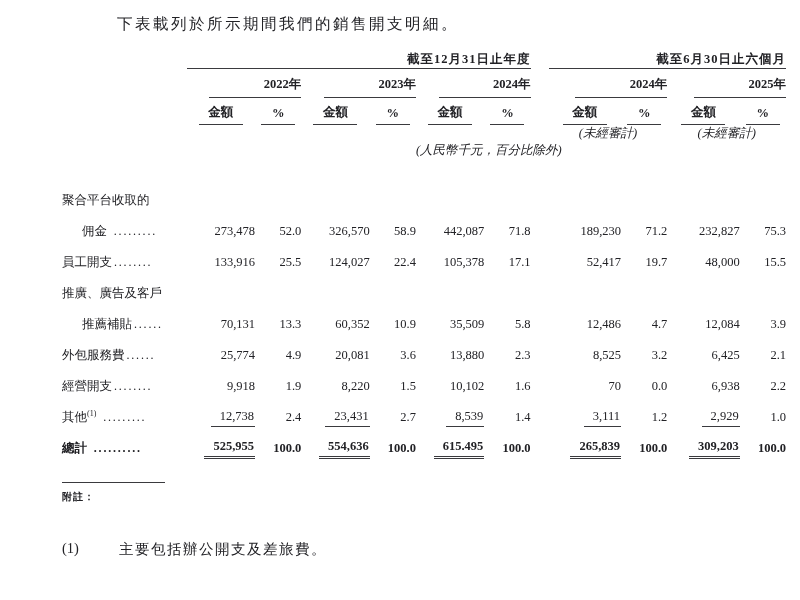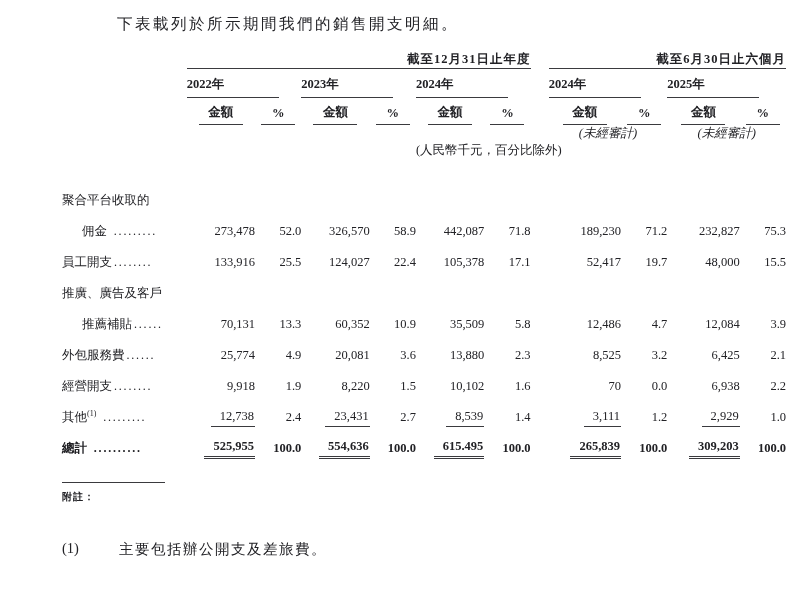--- a/index.html
+++ b/index.html
@@ -25,21 +25,21 @@
 
   
   td.grp {
     text-align: right; font-weight: bold;
     padding-bottom: 4px;
     border-bottom: 1.4px solid #3a3a3e;
     letter-spacing: 1px;
     white-space: nowrap;
   }
   tr.year-row td { padding-top: 7px; }
-  td.yr { text-align: left; }
+  td.yr { text-align: right; }
   td.yr span {
     display: inline-block; width: 92px;
     font-weight: bold;
     padding-bottom: 4px;
     border-bottom: 1.2px solid #3a3a3e;
   }
   tr.sub-row td { padding-top: 6px; }
   td.ah, td.ph { text-align: center; }
   td.ah span, td.ph span {
     display: inline-block;
@@ -47,21 +47,21 @@
     padding-bottom: 3px;
     border-bottom: 1.2px solid #3a3a3e;
   }
   td.ah span { width: 44px; }
   td.ph span { width: 34px; }
   td.unaud {
     text-align: center; font-style: italic;
     font-size: 11.5px; padding-top: 5px; white-space: nowrap;
   }
   td.unit {
-    text-align: center; 
+    text-align: center; font-style: italic;
     font-size: 11.5px; padding-top: 14px; white-space: nowrap;
   }
 
   
   tbody.rows td { height: 31px; vertical-align: middle; }
   tbody.rows tr:first-child td { padding-top: 26px; }
   td.lbl { font-size: 13px; white-space: nowrap; }
   td.lbl.ind { padding-left: 20px; }
   td.lbl sup { font-size: 8px; }
   span.dots { letter-spacing: 1.8px; font-size: 12px; margin-left: 2px; }

